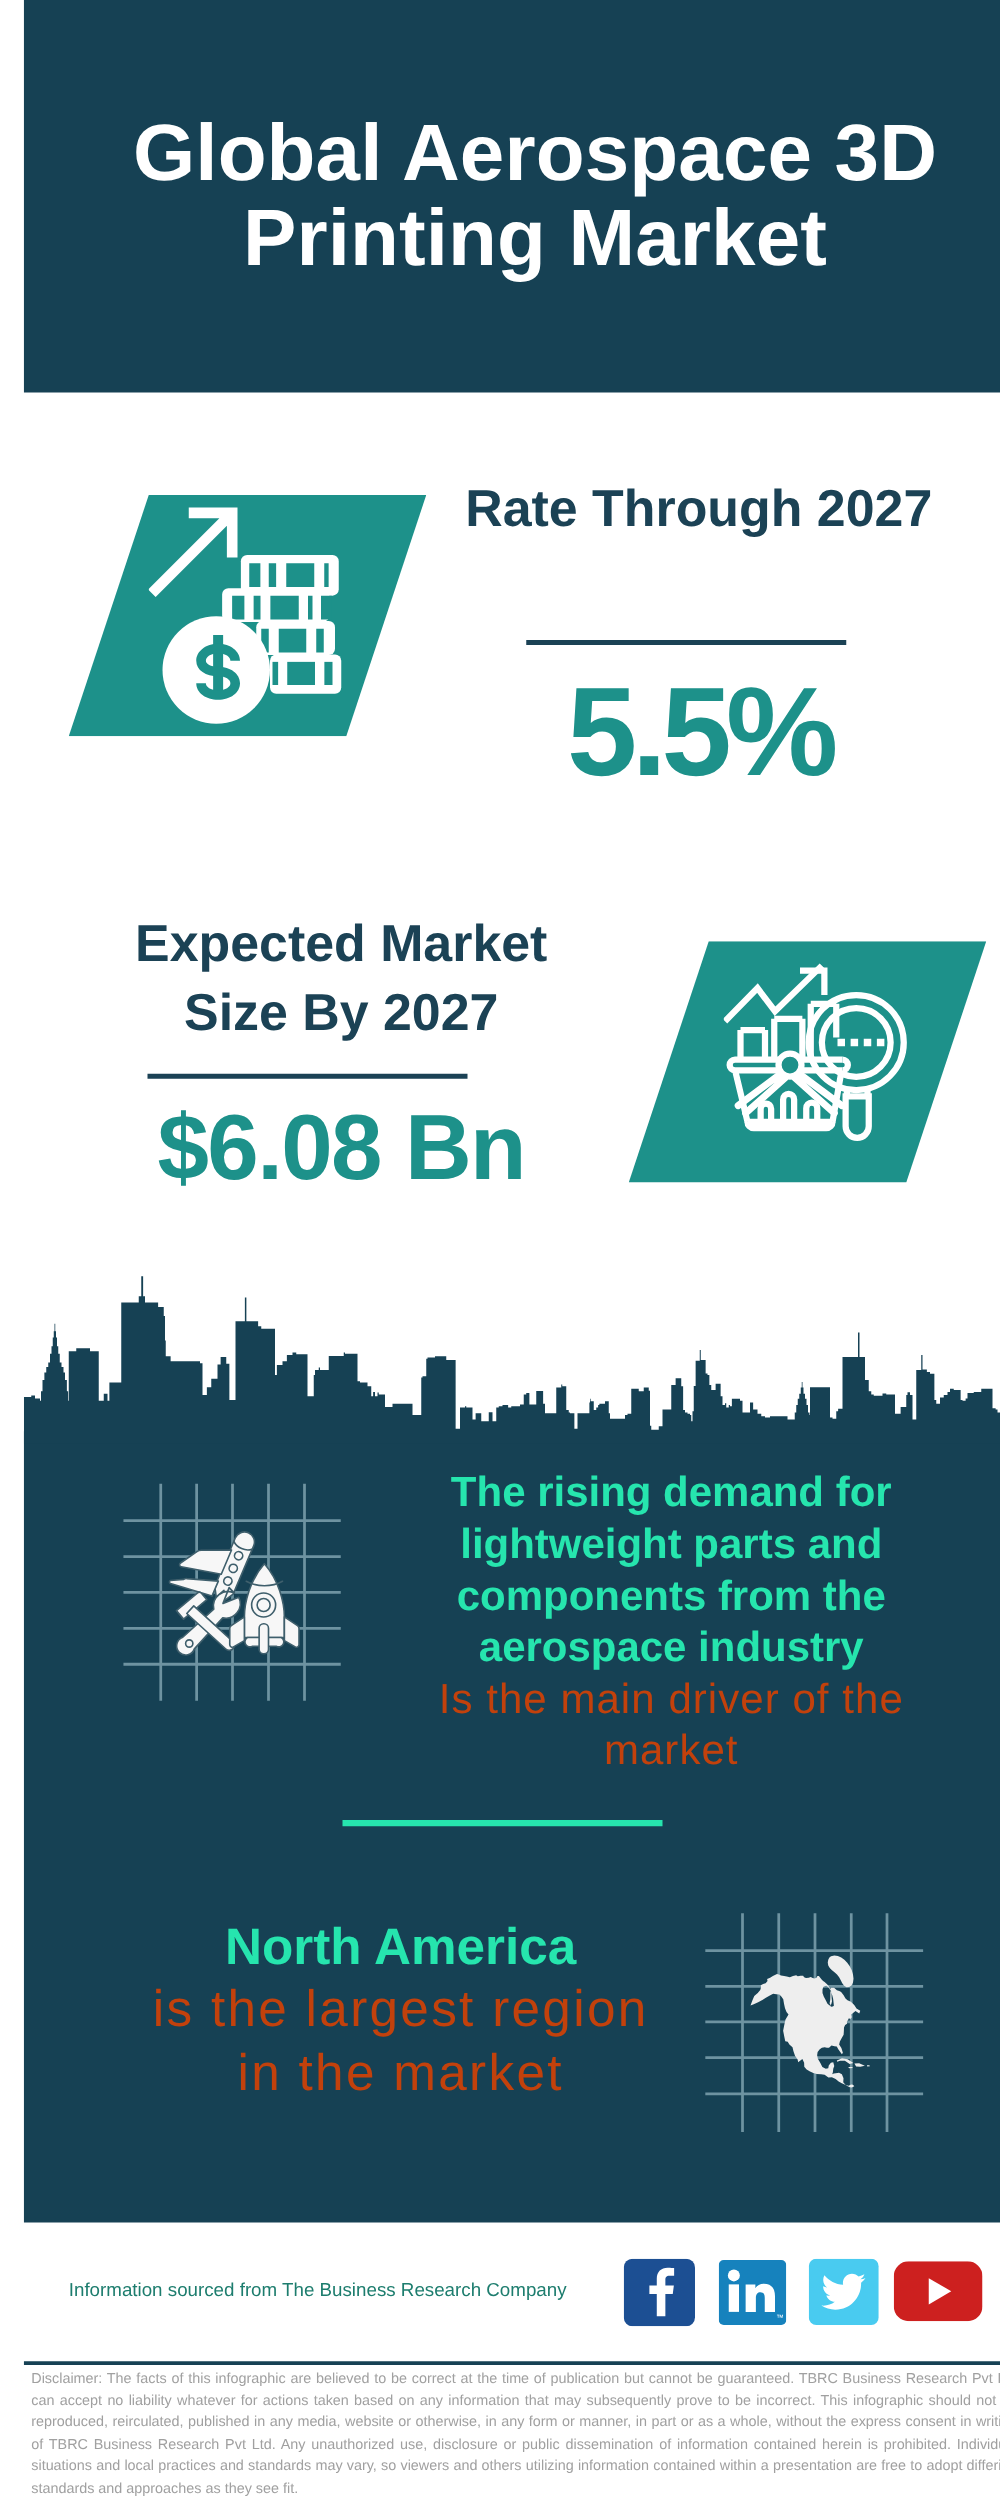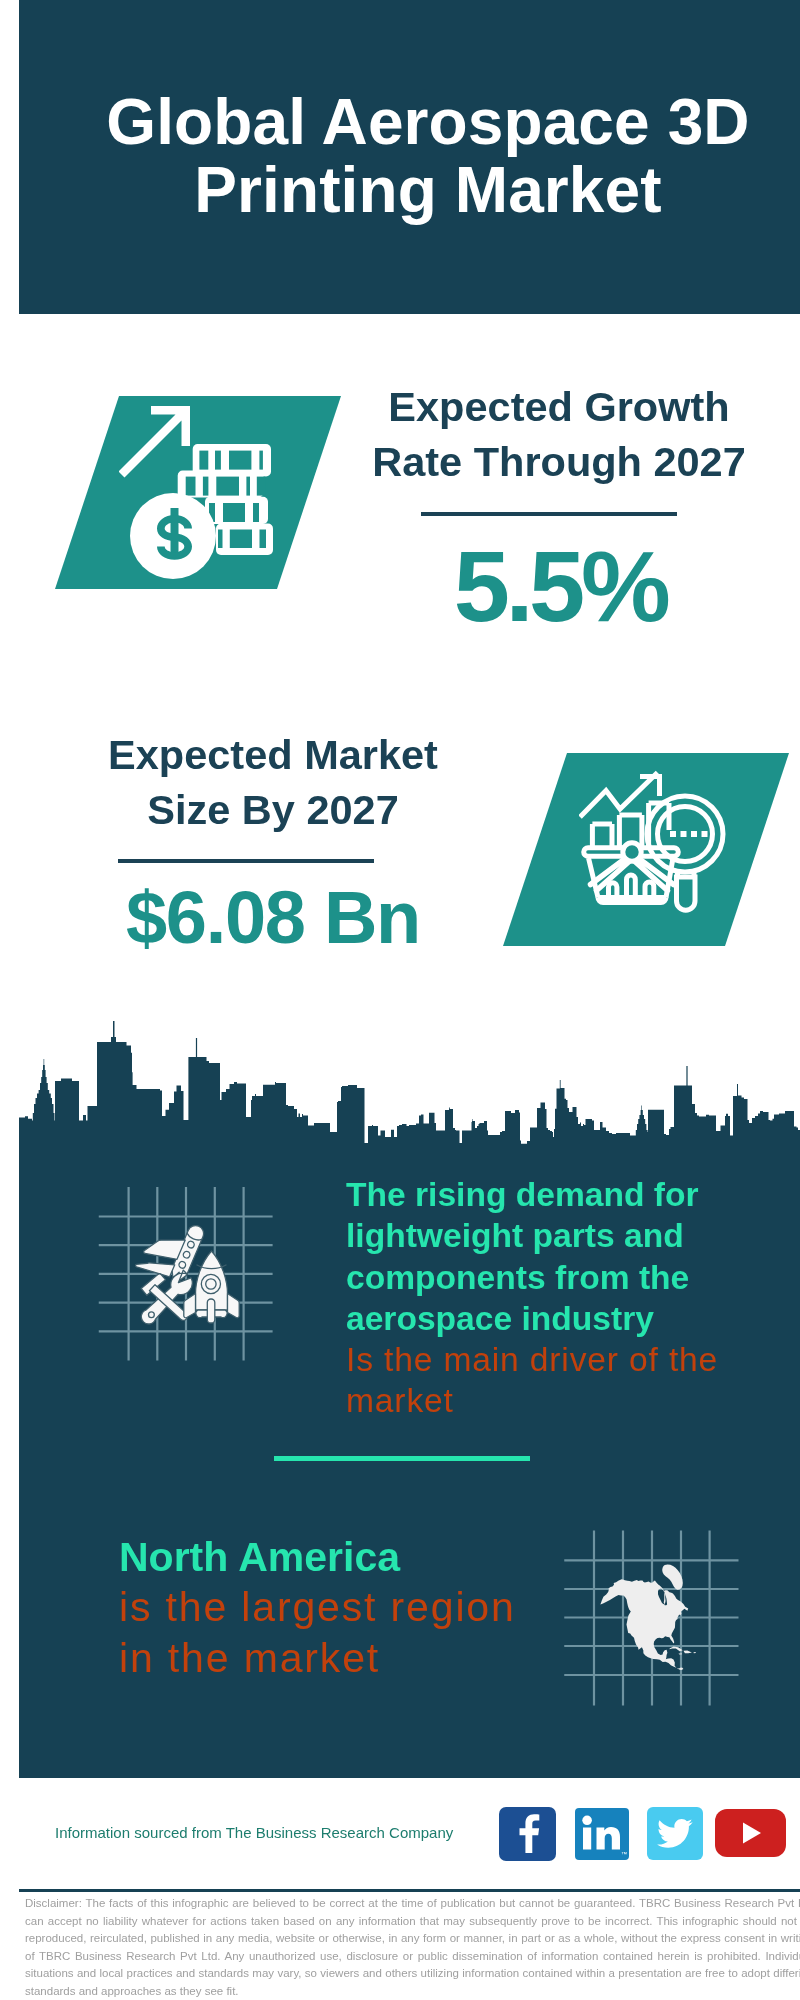--- a/index.html
+++ b/index.html
@@ -17,21 +17,21 @@
   
   .para{position:absolute;}
   .stat-title{position:absolute;color:#1b4255;font-weight:bold;font-size:41.5px;line-height:55px;text-align:center;}
   .stat-rule{position:absolute;height:4px;background:#1b4255;}
   .stat-value{position:absolute;color:#1d918a;font-weight:bold;font-size:101px;line-height:104px;text-align:center;letter-spacing:-4.4px;}
 
   
   .darkband{position:absolute;left:0;width:800px;background:#164154;}
   .skyline{position:absolute;left:0;width:800px;}
 
-  .msg{position:absolute;font-size:33.6px;line-height:41.3px;}
+  .msg{position:absolute;text-align:center;font-size:33.6px;line-height:41.3px;}
   .msg .hl{color:#26e5ae;font-weight:bold;}
   .msg .sub{color:#c2410c;font-weight:normal;letter-spacing:0.85px;}
   .greenrule{position:absolute;height:5px;background:#26e5ae;}
 
   
   .footer{position:absolute;left:0;width:664px;background:#ffffff;}
   .src{position:absolute;color:#1d7d6e;font-size:15px;line-height:26px;}
   .discl-rule{position:absolute;left:0;width:800px;height:3px;background:#164154;}
   .discl{position:absolute;color:#a0a0a0;font-size:11.5px;line-height:17.5px;text-align:justify;}
 </style>
@@ -76,21 +76,20 @@
         <rect x="140.5" y="133.5" width="6.5" height="18.5"></rect>
       </g>
 
       <circle cx="54" cy="140" r="43" fill="#ffffff"></circle>
       <g fill="#1d918a">
         <rect x="51.5" y="112" width="8" height="51"></rect>
         <path d="M55.5,119 c-9.8,0 -17.5,6 -17.5,13.6 c0,7.7 7.7,12.4 17.5,12.4 c6,0 9.8,2.6 9.8,5.6 c0,3 -3.8,5.6 -9.8,5.6 c-6,0 -9.8,-2.6 -9.8,-5.6 h-7.7 c0,7.7 7.7,13.2 17.5,13.2 c9.8,0 17.5,-5.5 17.5,-13.2 c0,-7.7 -7.7,-13.2 -17.5,-13.2 c-6,0 -9.8,-2.2 -9.8,-4.8 c0,-3 3.8,-6 9.8,-6 c6,0 9.8,3 9.8,6 h7.7 c0,-7.7 -7.7,-13.6 -17.5,-13.6 z"></path>
       </g>
     </svg>
     <div class="stat-title" style="left:320px;top:379px;width:440px">
-      <div>Expected Growth</div>
       <div>Rate Through 2027</div>
     </div>
     <div class="stat-rule" style="left:402px;top:512px;width:256px"></div>
     <div class="stat-value" style="left:321px;top:534px;width:440px">5.5%</div>
   </div>
 
   <div>
     <div class="stat-title" style="left:24px;top:727px;width:460px">
       <div>Expected Market</div>
       <div>Size By 2027</div>

